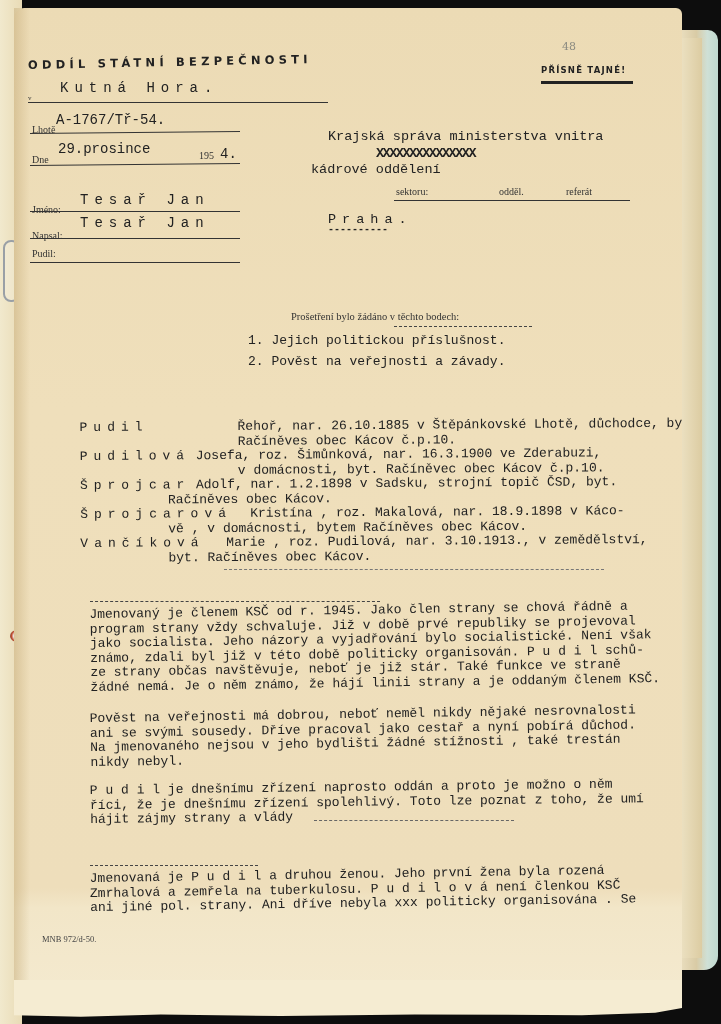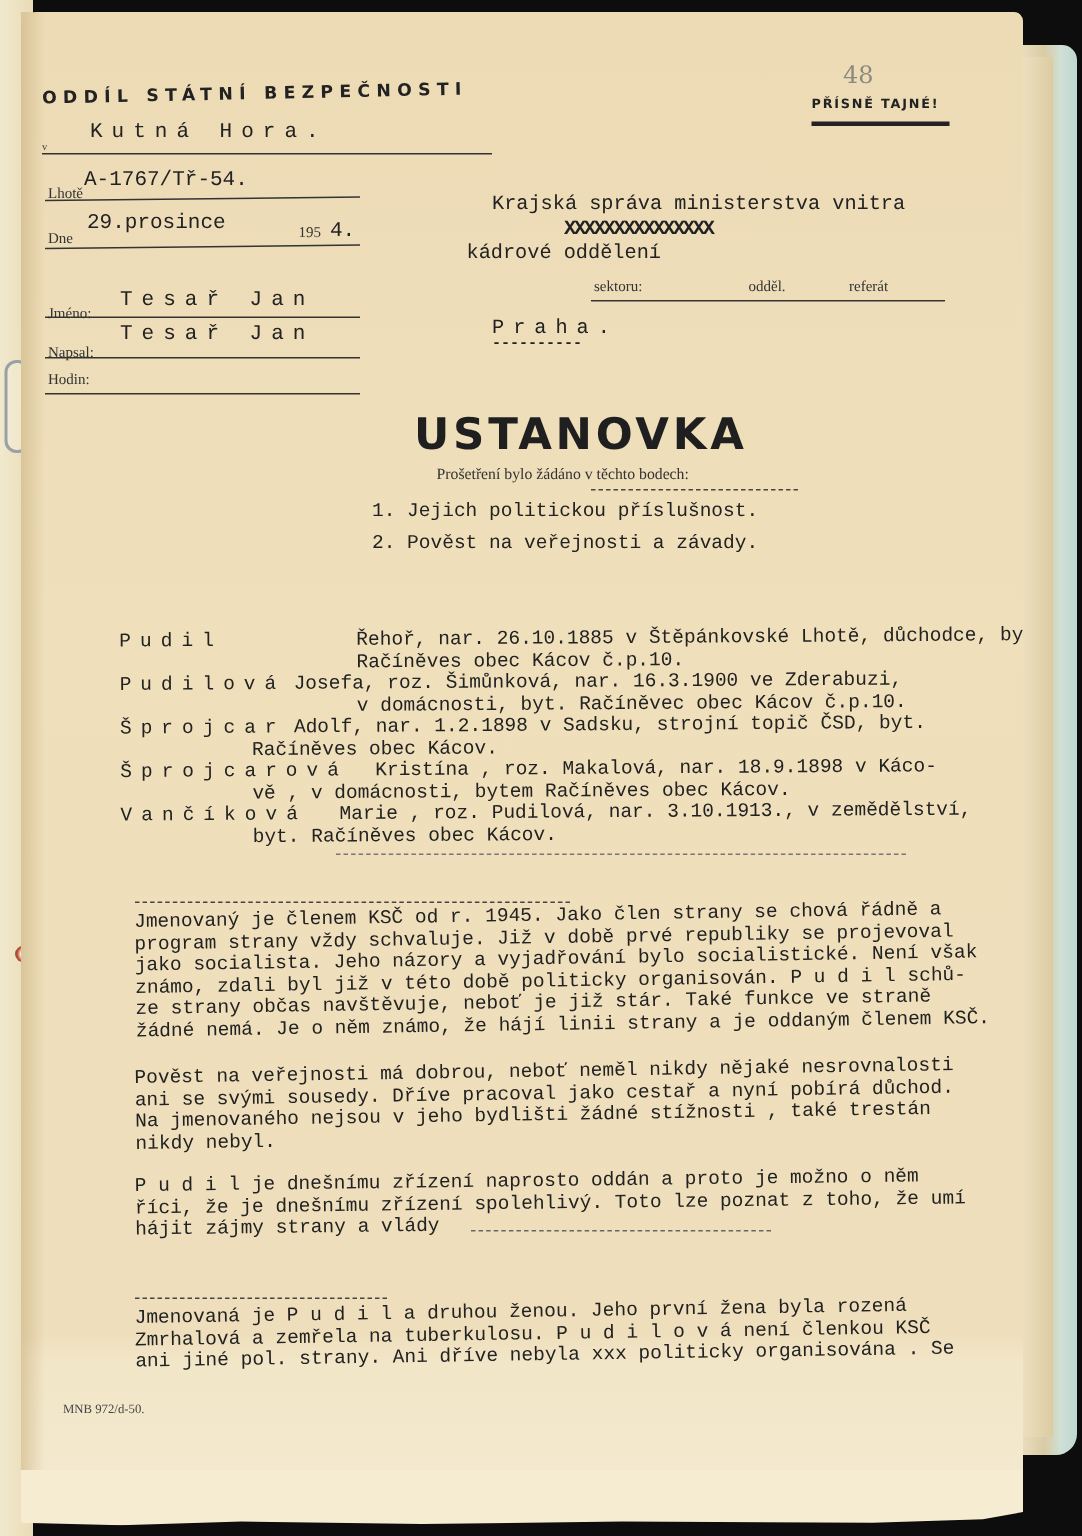--- a/index.html
+++ b/index.html
@@ -48,21 +48,21 @@
     .header-dept {
       left: 14px; top: 50px; font-size: 11.5px; font-weight: bold; letter-spacing: 4.2px;
       transform: rotate(-1.2deg); transform-origin: left;
     }
     .header-city { left: 46px; top: 72px; font-size: 14px; letter-spacing: 6px; }
     .rule { position: absolute; height: 1.2px; background: #333; }
     .label-small { font-size: 10px; color: #333; }
     .field-val { font-size: 14px; }
     .secret { left: 527px; top: 57px; font-size: 8.5px; font-weight: bold; letter-spacing: 1.2px; }
     .secret-bar { position: absolute; left: 527px; top: 73px; width: 92px; height: 2.5px; background: #222; }
-    .page-num { left: 548px; top: 32px; font-size: 16px; color: #8a8a80; font-family: "DejaVu Serif", serif; }
+    .page-num { left: 548px; top: 32px; font-size: 11px; color: #8a8a80; font-family: "DejaVu Serif", serif; }
     .addr { font-size: 13.5px; }
     .title { left: 262px; top: 264px; font-size: 29px; font-weight: bold; letter-spacing: 2.5px; color: #1f1f1f; }
     .subtitle { left: 277px; top: 303px; font-size: 10.5px; color: #333; }
     .dotted { position: absolute; border-bottom: 1.5px dashed #444; height: 0; }
     .typed { font-size: 13px; line-height: 14.5px; }
     .spaced { letter-spacing: 6px; }
     .form-id { left: 28px; top: 926px; font-size: 8.5px; color: #444; }
     .bottom-tear {
       position: absolute; left: 14px; top: 980px; width: 668px; height: 40px;
       background: #f5ecd2;
@@ -101,34 +101,33 @@
   <div class="rule" style="left:16px;top:156px;width:210px;transform:rotate(-0.6deg);"></div>
 
   <div class="abs serif label-small" style="left:18px;top:196px;">Jméno:</div>
   <div class="abs mono field-val spaced" style="left:66px;top:184px;">Tesař Jan</div>
   <div class="rule" style="left:16px;top:203px;width:210px;"></div>
 
   <div class="abs serif label-small" style="left:18px;top:222px;">Napsal:</div>
   <div class="abs mono field-val spaced" style="left:66px;top:207px;">Tesař Jan</div>
   <div class="rule" style="left:16px;top:230px;width:210px;"></div>
 
-  <div class="abs serif label-small" style="left:18px;top:240px;">Hodin:</div>
+  <div class="abs serif label-small" style="left:18px;top:240px;">Pudil:</div>
   <div class="rule" style="left:16px;top:254px;width:210px;"></div>
 
   <div class="abs mono addr" style="left:314px;top:121px;">Krajská správa ministerstva vnitra</div>
   <div class="abs mono addr" style="left:362px;top:138px;letter-spacing:-1.5px;font-weight:bold;">XXXXXXXXXXXXXXX</div>
   <div class="abs mono addr" style="left:297px;top:154px;">kádrové oddělení</div>
   <div class="abs serif label-small" style="left:382px;top:178px;">sektoru:</div>
   <div class="abs serif label-small" style="left:485px;top:178px;">odděl.</div>
   <div class="abs serif label-small" style="left:552px;top:178px;">referát</div>
   <div class="rule" style="left:380px;top:192px;width:236px;height:0.8px;"></div>
   <div class="abs mono addr spaced" style="left:314px;top:204px;">Praha.</div>
   <div class="abs mono" style="left:314px;top:216px;font-size:10px;font-weight:bold;">----------</div>
 
-  <div class="abs sans title">USTANOVKA</div>
   <div class="abs serif subtitle">Prošetření bylo žádáno v těchto bodech:</div>
   <div class="dotted" style="left:380px;top:318px;width:138px;"></div>
 
   <div class="abs mono" style="left:234px;top:323px;font-size:13px;line-height:20.5px;">
     <div>1. Jejich politickou příslušnost.</div>
     <div>2. Pověst na veřejnosti a závady.</div>
   </div>
 
   <div class="abs mono typed" style="left:66px;top:413px;transform:rotate(-0.4deg);transform-origin:left;">
     <div>

